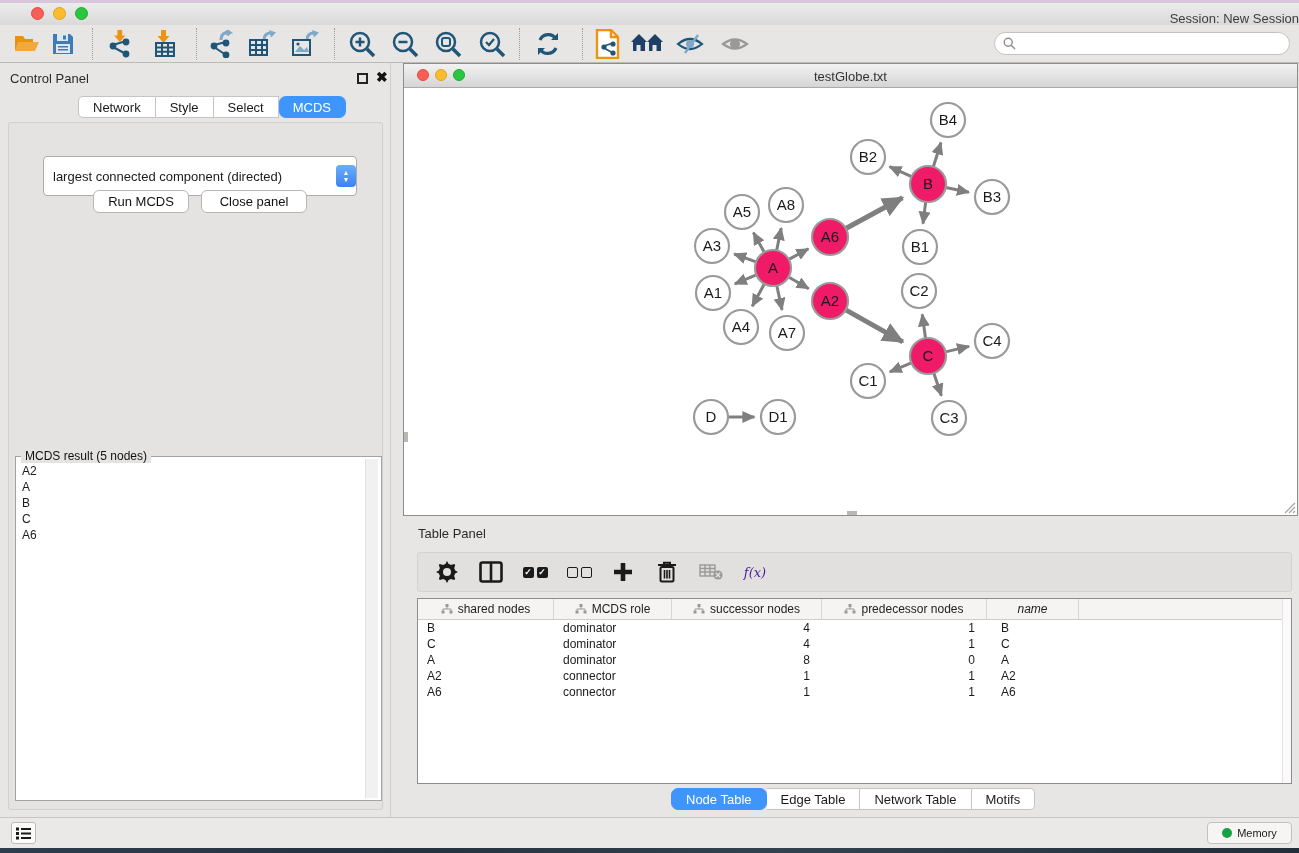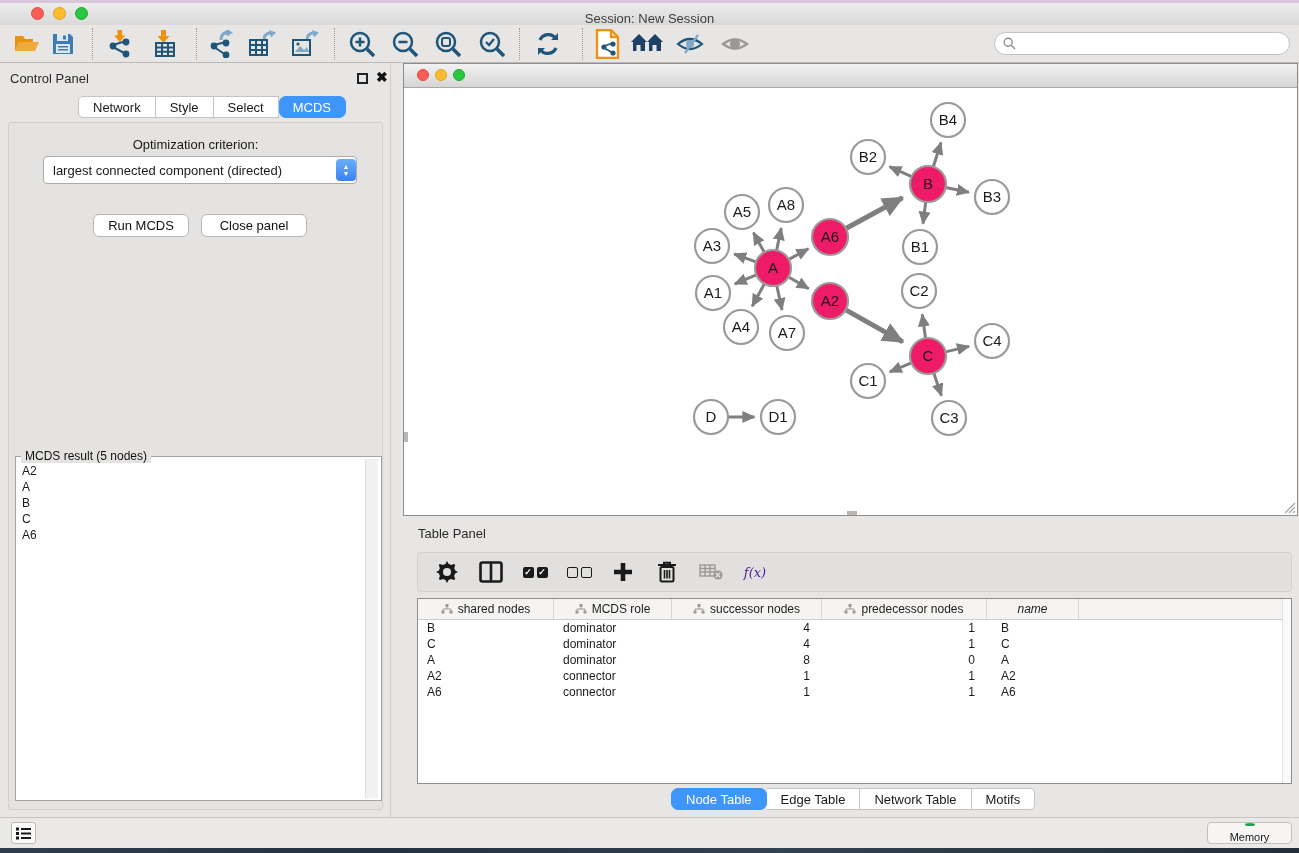--- a/index.html
+++ b/index.html
@@ -9,21 +9,21 @@
   .abs { position:absolute; }
 
   
   #desktop-strip-top { left:0; top:0; width:1299px; height:3px; background:#d8c6da; }
   #titlebar { left:0; top:3px; width:1299px; height:22px;
               background:linear-gradient(#ececec,#d9d9d9); }
   .tl { width:13px; height:13px; border-radius:50%; top:4px; }
   .tl.red { background:#f95f57; border:1px solid #e04a42; left:31px; }
   .tl.yellow { background:#fdbc2e; border:1px solid #e0a321; left:53px; }
   .tl.green { background:#29c73f; border:1px solid #1fa832; left:75px; }
-  #app-title { width:100%; text-align:center; top:8px; font-size:13px; color:#3d3d3d; }
+  #app-title { width:100%; text-align:right; top:8px; font-size:13px; color:#3d3d3d; }
 
   #main-toolbar { left:0; top:25px; width:1299px; height:38px; background:#e8e6e5;
                   border-bottom:1px solid #bcbab8; }
   .tb-icon { position:absolute; top:4px; width:34px; height:30px; display:flex;
              align-items:center; justify-content:center; cursor:default; }
   .tb-sep { position:absolute; top:3px; width:0; height:32px;
             border-left:1px dotted #9a9a9a; }
   #toolbar-search { position:absolute; right:9px; top:7px; width:296px; height:23px;
                     background:#fff; border:1px solid #c4c2c0; border-radius:12px;
                     display:flex; align-items:center; padding-left:8px; }
@@ -43,31 +43,31 @@
              font-size:13px; color:#1a1a1a; display:flex; align-items:center;
              justify-content:center; padding:0 14px; cursor:default; }
   .seg-tab:first-child { border-left:1px solid #c6c4c2; border-radius:5px 0 0 5px; }
   .seg-tab:last-child { border-radius:0 5px 5px 0; }
   .seg-tab.selected { background:#3e96fc; border-color:#3e96fc; color:#fff;border-radius:7px; }
   #cp-tabs { left:78px; top:33px; }
 
   #cp-inner { left:8px; top:59px; width:375px; height:688px; background:#e5e3e1;
               border:1px solid #d2d0ce; border-radius:3px; }
   #optimization-label { width:100%; text-align:center; top:14px; font-size:13px; }
-  #criterion-select { left:34px; top:33px; width:314px; height:28px; background:#fff;
+  #criterion-select { left:34px; top:33px; width:314px; height:40px; background:#fff;
                       border:1px solid #aeacaa; border-radius:4px; display:flex;
                       align-items:center; }
   #criterion-value { font-size:13px; padding-left:9px; flex:1; white-space:nowrap; }
   #criterion-stepper { width:20px; height:22px; margin-right:0px; border-radius:4px;
                        background:linear-gradient(#6aaefa,#3b82f2); display:flex;
                        flex-direction:column; align-items:center; justify-content:center; }
   #criterion-stepper span { color:#fff; font-size:7px; line-height:7px; }
   .push-btn { position:absolute; height:23px; background:#fff; border:1px solid #b9b7b5;
               border-radius:6px; font-size:13px; color:#111; display:flex;
-              align-items:center; justify-content:center; cursor:default;margin-top:24px; }
+              align-items:center; justify-content:center; cursor:default; }
   #run-mcds-btn { left:84px; top:67px; width:96px; }
   #close-panel-btn { left:192px; top:67px; width:106px; }
 
   #mcds-result-box { left:6px; top:333px; width:367px; height:345px; background:#fff;
                      border:1px solid #a5a3a1; }
   #mcds-result-title { position:absolute; top:-8px; left:5px; background:#e5e3e1;
                        padding:0 4px; font-size:12px; color:#111; }
   #mcds-result-list { position:absolute; left:1px; top:6px; width:348px; font-size:12px; }
   #mcds-result-list .li { padding:1px 0 1px 5px; line-height:14px; }
   #mcds-scroll-track { position:absolute; right:3px; top:2px; width:13px; height:339px;
@@ -115,21 +115,21 @@
   #tp-tabs .seg-tab { font-size:13px;text-align:right; }
 
   
   #status-bar { left:0; top:817px; width:1299px; height:31px; background:#ebe9e7;
                 border-top:1px solid #c8c6c4; }
   #status-list-btn { left:11px; top:4px; width:25px; height:22px; background:#fafaf9;
                      border:1px solid #bdbbb9; border-radius:3px; display:flex;
                      align-items:center; justify-content:center; }
   #memory-btn { left:1207px; top:4px; width:85px; height:22px; background:#f6f5f4;
                 border:1px solid #c3c1bf; border-radius:4px; display:flex;
-                align-items:center; justify-content:center; gap:5px; font-size:11px;flex-direction:column; }
+                align-items:center; justify-content:center; gap:5px; font-size:11px; }
   #memory-dot { width:10px; height:10px; border-radius:50%; background:#17a345; }
   #desktop-strip-bottom { left:0; top:848px; width:1299px; height:5px;
                           background:linear-gradient(90deg,#2e3d4e,#24313f 30%,#33424f 60%,#222e3a); }
 
   svg { display:block; }
 </style>
 </head>
 <body>
 
 <div class="abs" id="desktop-strip-top"></div>
@@ -299,21 +299,20 @@
   <div class="abs panel-close-btn" id="cp-close">✖</div>
 
   <div class="abs seg-tabs" id="cp-tabs">
     <div class="seg-tab">Network</div>
     <div class="seg-tab">Style</div>
     <div class="seg-tab">Select</div>
     <div class="seg-tab selected">MCDS</div>
   </div>
 
   <div class="abs" id="cp-inner">
-    <div class="abs" id="optimization-label">Optimization criterion:</div>
 
     <div class="abs" id="criterion-select">
       <div id="criterion-value">largest connected component (directed)</div>
       <div id="criterion-stepper">
         <span>▲</span>
           <span>▼</span>
       </div>
     </div>
 
     <div class="push-btn" id="run-mcds-btn">Run MCDS</div>
@@ -331,20 +330,21 @@
       <div id="mcds-scroll-track"></div>
     </div>
   </div>
 </div>
 
 <div class="abs" id="network-window">
   <div class="abs" id="nw-titlebar">
     <div class="abs tl red"></div>
     <div class="abs tl yellow"></div>
     <div class="abs tl green"></div>
+    <div class="abs" id="nw-title">testGlobe.txt</div>
   </div>
   <svg class="abs" id="graph-canvas" width="893" height="427" viewBox="0 0 893 427">
       <defs>
         <marker id="arrow" markerWidth="5" markerHeight="4" refX="4" refY="2" orient="auto" markerUnits="strokeWidth">
           <path d="M0,0 L4.4,2 L0,4 Z" fill="#7F7F7F"></path>
         </marker>
       </defs>
       <line x1="352.38461538461536" y1="186.92307692307693" x2="330.7846153846154" y2="195.92307692307693" stroke="#7F7F7F" stroke-width="3" marker-end="url(#arrow)"></line>
       <line x1="352.0675680048637" y1="173.89322124765576" x2="330.20029972695653" y2="166.0066654752958" stroke="#7F7F7F" stroke-width="3" marker-end="url(#arrow)"></line>
       <line x1="360.2823141056975" y1="164.25192225545356" x2="349.4298548391966" y2="144.64747970951646" stroke="#7F7F7F" stroke-width="3" marker-end="url(#arrow)"></line>

